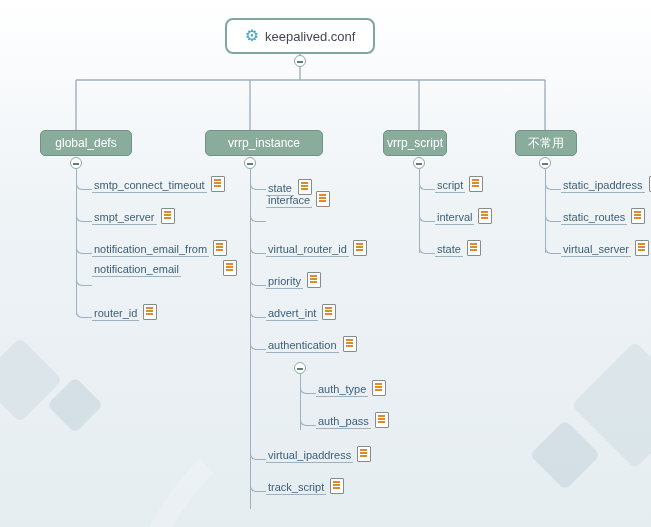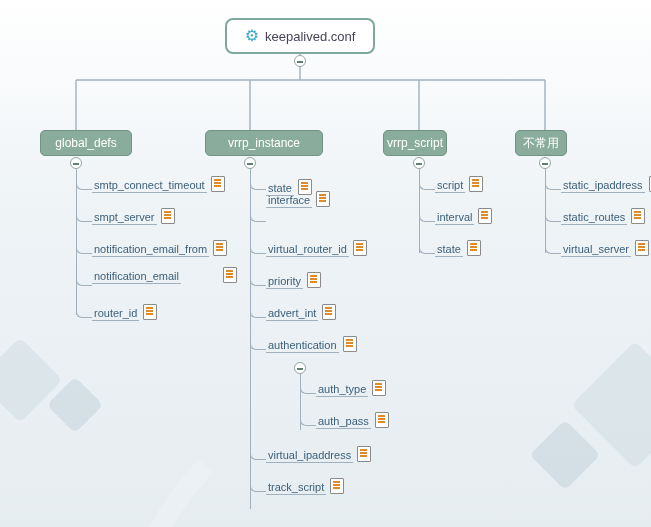--- a/index.html
+++ b/index.html
@@ -200,21 +200,21 @@
 </div>
 <div class="handle" style="left:244px; top:157px;"></div>
 <div class="stem" style="left:250px; top:169px; height:340px;"></div>
 
 <div class="section" style="left:383px; top:130px; width:64px;">
   <span>vrrp_script</span>
 </div>
 <div class="handle" style="left:413px; top:157px;"></div>
 <div class="stem" style="left:419px; top:169px; height:84px;"></div>
 
-<div class="section" style="left:515px; top:130px; width:52px;">
+<div class="section" style="left:515px; top:130px; width:62px;">
   <span>不常用</span>
 </div>
 <div class="handle" style="left:539px; top:157px;"></div>
 <div class="stem" style="left:545px; top:169px; height:84px;"></div>
 
 <div id="gd"></div>
 
 <div id="vi"></div>
 
 <div id="auth"></div>
@@ -235,21 +235,21 @@
 <div class="leaf" style="left: 92px; top: 205px;">
     <span class="txt">smpt_server</span>
     <span class="doc"></span>
   </div>
 <div class="elbow" style="left: 76px; top: 244px; width: 16px; height: 10px;"></div>
 <div class="leaf" style="left: 92px; top: 237px;">
     <span class="txt">notification_email_from</span>
     <span class="doc"></span>
   </div>
 <div class="elbow" style="left: 76px; top: 276px; width: 16px; height: 10px;"></div>
-<div class="leaf" style="left: 92px; top: 264px; gap: 38px;">
+<div class="leaf" style="left: 92px; top: 257px; gap: 38px;">
     <span class="txt">notification_email</span>
     <span class="doc"></span>
   </div>
 <div class="elbow" style="left: 76px; top: 308px; width: 16px; height: 10px;"></div>
 <div class="leaf" style="left: 92px; top: 301px;">
     <span class="txt">router_id</span>
     <span class="doc"></span>
   </div>
 <div class="elbow" style="left: 250px; top: 180px; width: 16px; height: 10px;"></div>
 <div class="leaf" style="left: 266px; top: 176px;">

